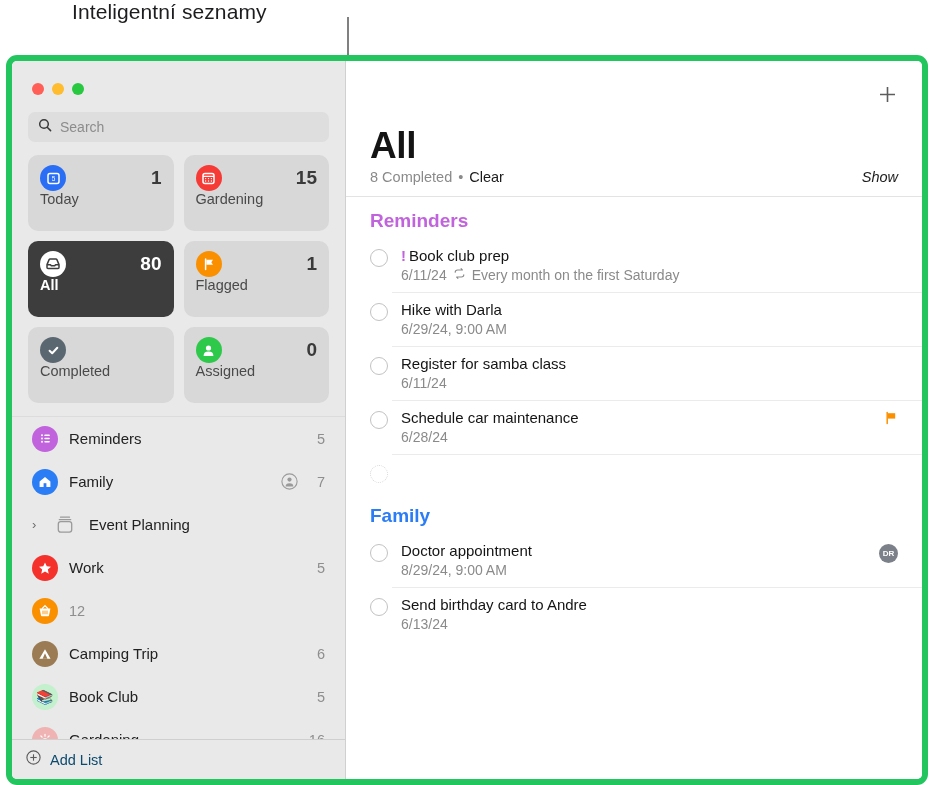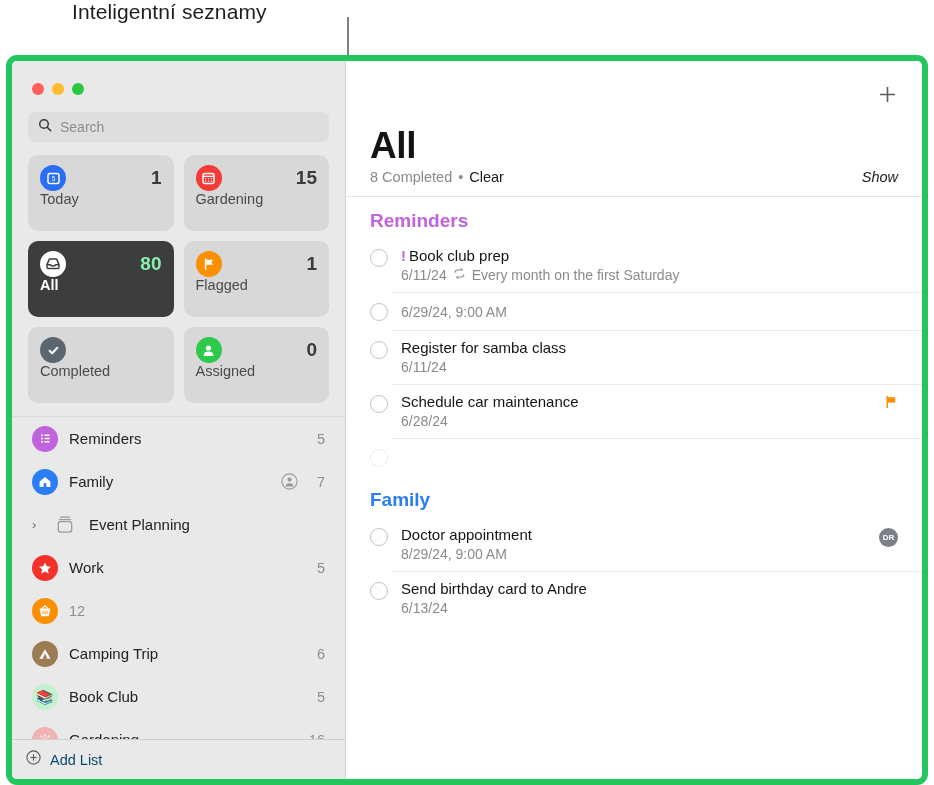--- a/index.html
+++ b/index.html
@@ -70,21 +70,21 @@
     height: 76px; border-radius: 10px; background: #d8d8d8;
     padding: 10px 12px 8px 12px; position: relative;
   }
   .smart-card.selected { background: #3d3d3d; }
   .smart-row1 { display: flex; align-items: center; justify-content: space-between; }
   .smart-icon {
     width: 26px; height: 26px; border-radius: 50%;
     display: flex; align-items: center; justify-content: center;
   }
   .smart-count { font-size: 19px; font-weight: bold; color: #3a3a3a; }
-  .smart-card.selected .smart-count { color: #86efac; }
+  .smart-card.selected .smart-count { color: #ffffff; }
   .smart-label { font-size: 14.5px; color: #4a4a4a; }
   .smart-card.selected .smart-label { color: #ffffff; font-weight: bold; }
 
   
   .list-scroll { flex: 1; overflow: hidden; position: relative; margin-top: 13px;
                  border-top: 1px solid #dcdcdc; }
   .list-row {
     height: 43px; display: flex; align-items: center;
     padding: 0 20px 0 20px; gap: 11px;
   }
@@ -404,20 +404,21 @@
                 <span><svg width="13" height="13" viewBox="0 0 13 13">
                     <path d="M2.2 5.2 Q2.2 3 4.6 3 L9.4 3 L8.1 1.7 M10.8 7.8 Q10.8 10 8.4 10 L3.6 10 L4.9 11.3" fill="none" stroke="#8a8a8a" stroke-width="1.1" stroke-linecap="round" stroke-linejoin="round"></path>
                   </svg></span>
                 <span>Every month on the first Saturday</span>
               </div>
             </div>
           </div>
           <div class="task-row">
             <div class="task-circle"></div>
             <div class="task-body">
+              <div class="task-title"><span>Hike with Darla</span></div>
               <div class="task-sub">
                 <span>6/29/24, 9:00 AM</span>
               </div>
             </div>
           </div>
           <div class="task-row">
             <div class="task-circle"></div>
             <div class="task-body">
               <div class="task-title"><span>Register for samba class</span></div>
               <div class="task-sub">

